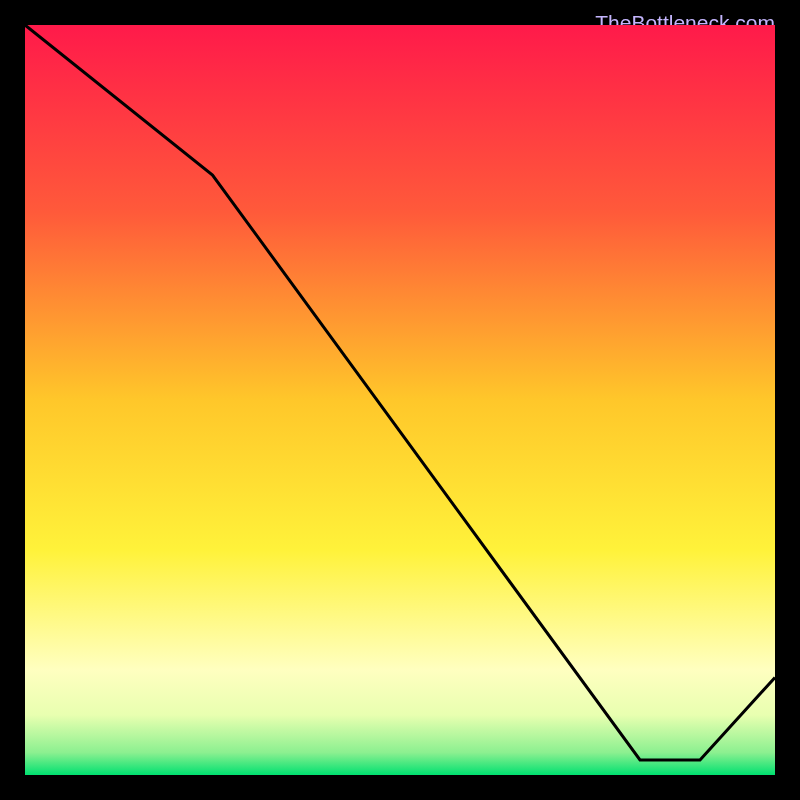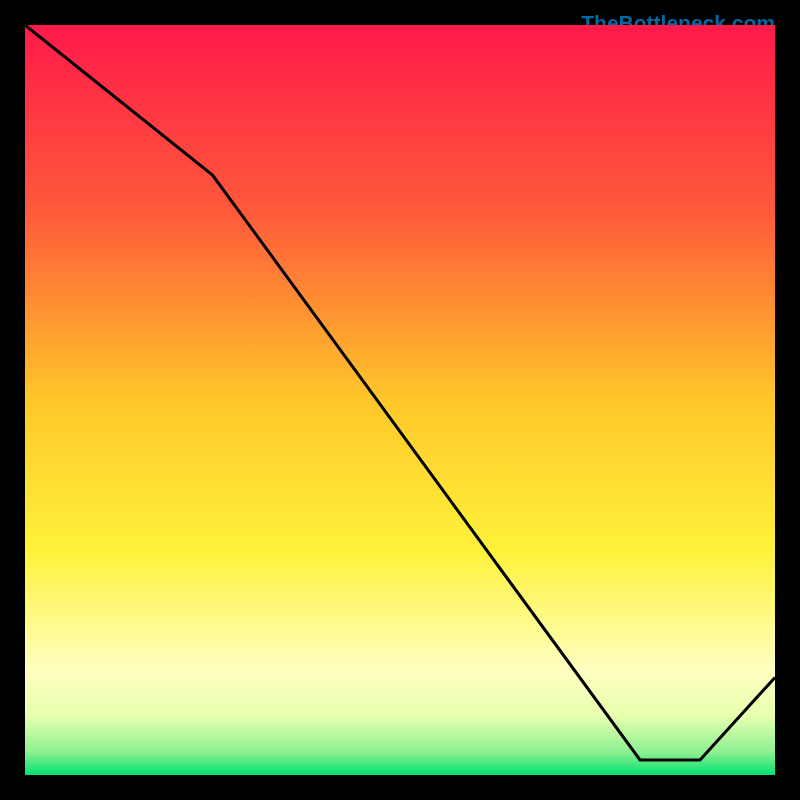--- a/index.html
+++ b/index.html
@@ -8,23 +8,23 @@
     background: #000;
     width: 800px;
     height: 800px;
     position: relative;
     font-family: Arial, sans-serif;
   }
   .watermark {
     position: absolute;
     top: 11px;
     right: 25px;
-    color: #0369a1;
+    color: #c4b5fd;
     font-size: 21px;
-    font-weight: bold;
+    font-weight: normal;
   }
   .plot-frame {
     position: absolute;
     left: 25px;
     top: 25px;
     width: 750px;
     height: 750px;
     overflow: hidden;
   }
   svg {

